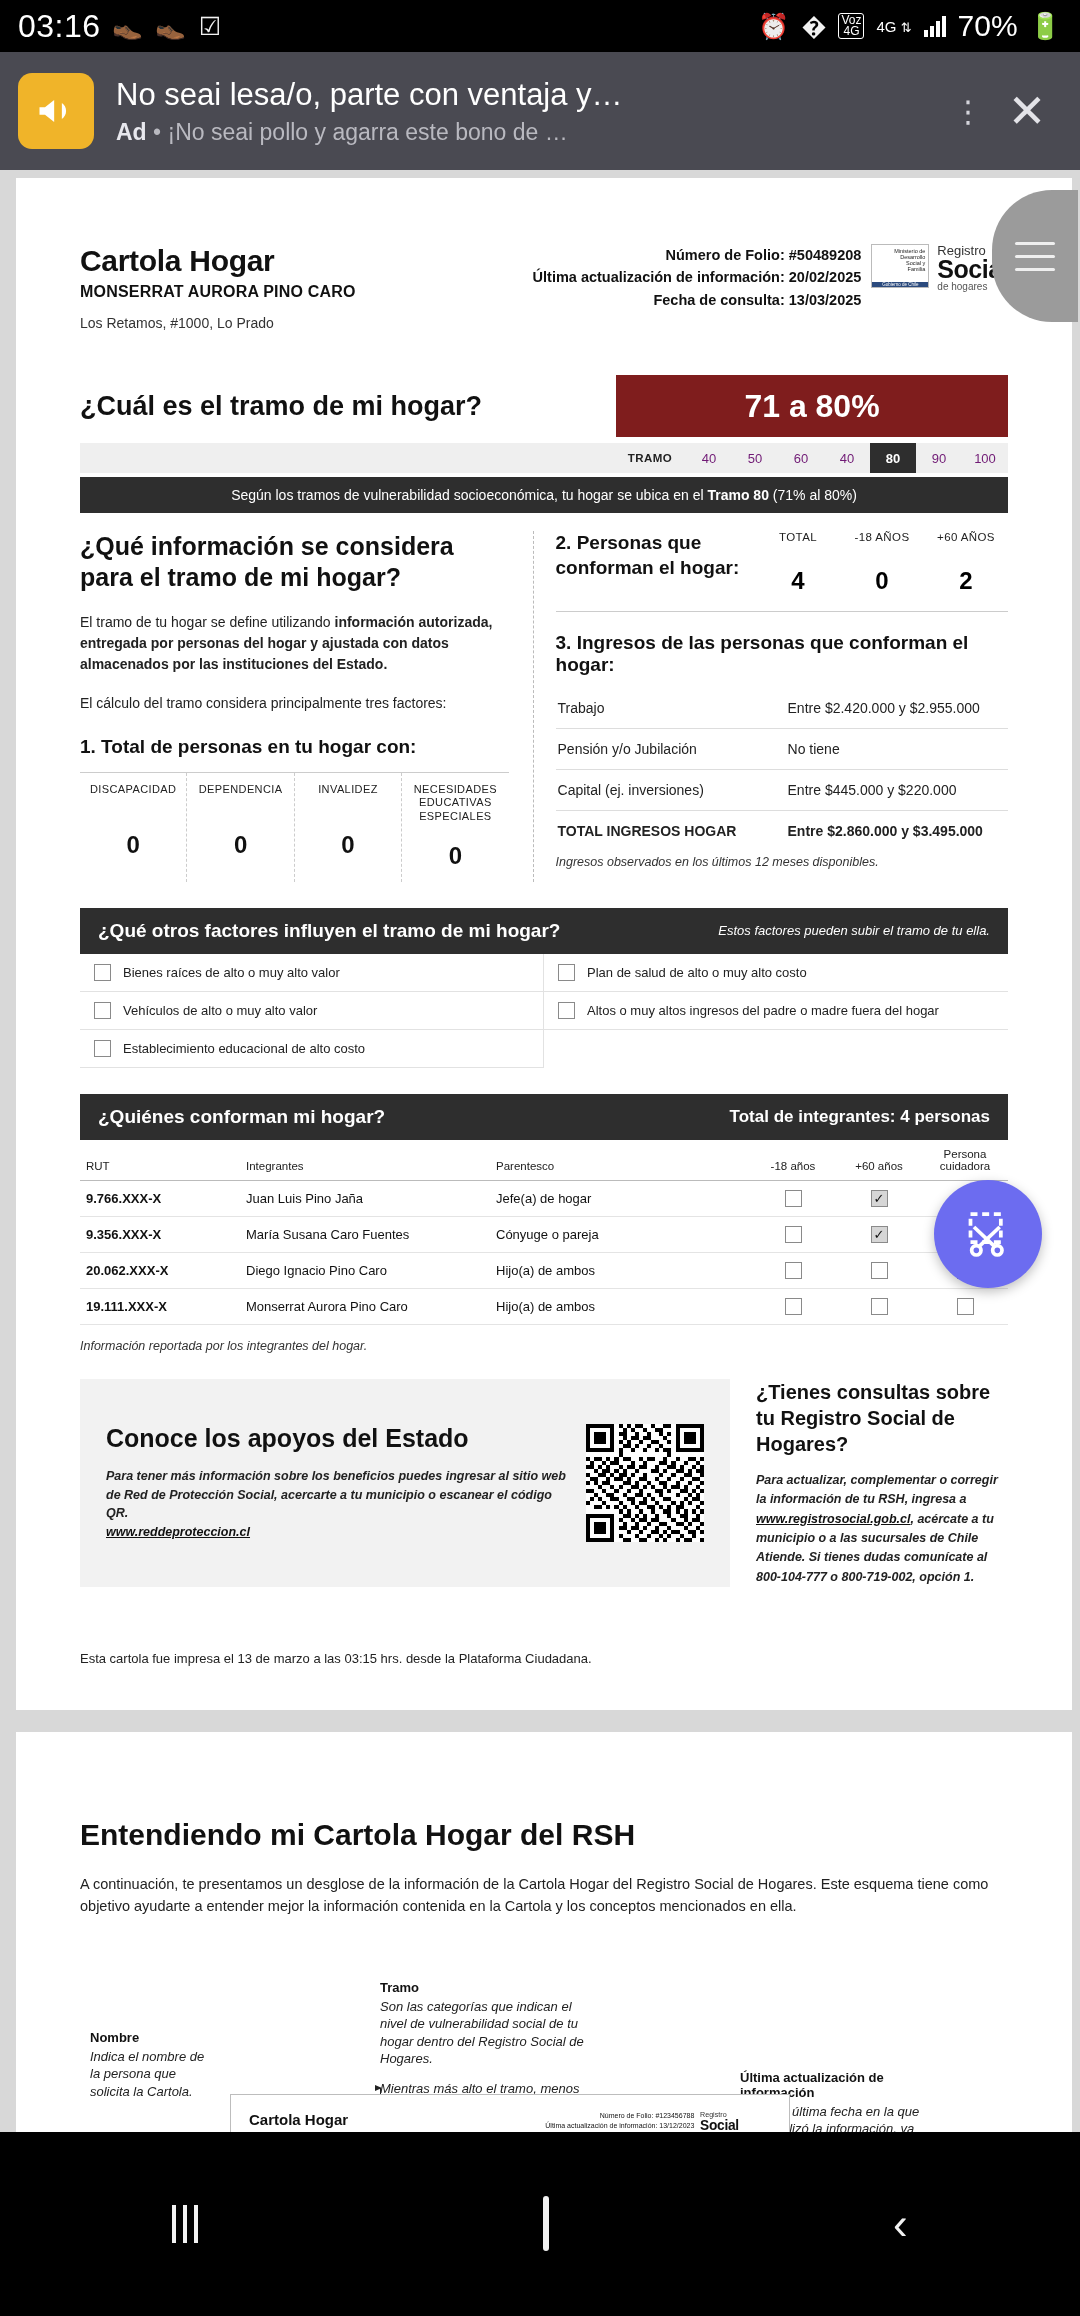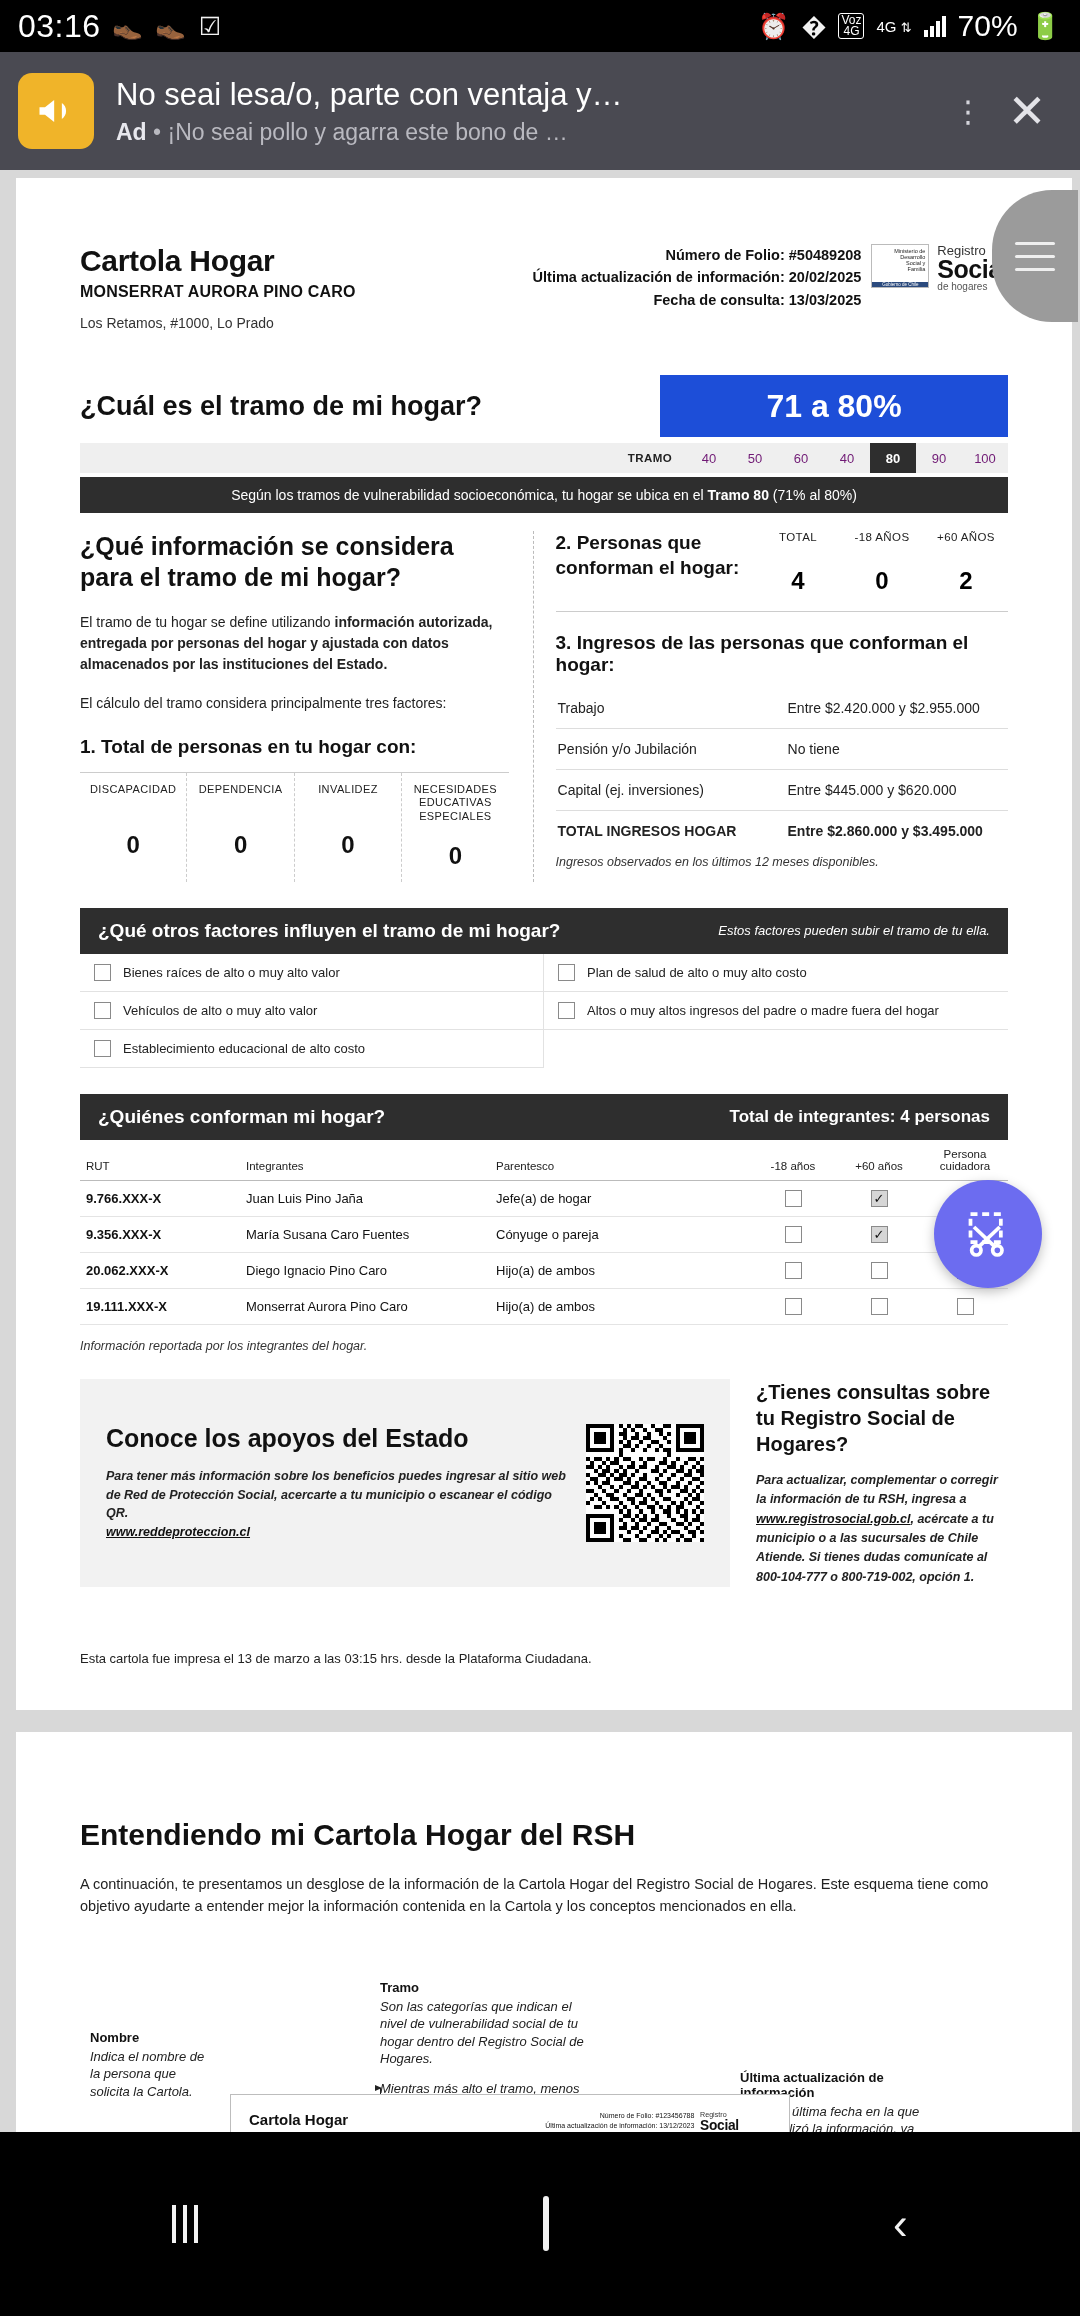--- a/index.html
+++ b/index.html
@@ -118,21 +118,21 @@
   .logo-min .lm-bot { font-size: 4.5px; background:#2b4a7d; color:#fff; text-align:center; }
   .logo-rsh { text-align: left; line-height: 1; }
   .logo-rsh .r1 { font-size: 13px; color: #333; }
   .logo-rsh .r2 { font-size: 25px; font-weight: bold; color: #111; letter-spacing: -.5px;}
   .logo-rsh .r3 { font-size: 10px; color: #555; }
 
   
   .tramo-row { display: flex; align-items: stretch; margin-top: 44px; }
   .tramo-q { font-size: 27px; font-weight: bold; color: #111; align-self: center; flex: 1 1 auto; }
   .tramo-box {
-    width: 348px; background: #1d4ed8; color: #fff; height: 62px;
+    width: 392px; background: #7f1d1d; color: #fff; height: 62px;
     display: flex; align-items: center; justify-content: center;
     font-size: 32px; font-weight: bold;
   }
   .scale-row {
     display: flex; align-items: center; margin-top: 6px;
     background: #efefef; height: 30px;
   }
   .scale-label { flex: 1 1 auto; text-align: right; font-size: 11.5px; font-weight: bold; color: #222; padding-right: 14px; letter-spacing: .4px;}
   .scale-cells { display: flex; height: 30px; }
   .scale-cells div {
@@ -450,21 +450,21 @@
               <div class="inc-row">
                 <div class="k">Trabajo</div>
                 <div class="v">Entre $2.420.000 y $2.955.000</div>
               </div>
               <div class="inc-row">
                 <div class="k">Pensión y/o Jubilación</div>
                 <div class="v">No tiene</div>
               </div>
               <div class="inc-row">
                 <div class="k">Capital (ej. inversiones)</div>
-                <div class="v">Entre $445.000 y $620.000</div>
+                <div class="v">Entre $445.000 y $220.000</div>
               </div>
               <div class="inc-row total">
                 <div class="k">TOTAL INGRESOS HOGAR</div>
                 <div class="v">Entre $2.860.000 y $3.495.000</div>
               </div>
               <div class="inc-foot">Ingresos observados en los últimos 12 meses disponibles.</div>
             </div>
           </div>
         </div>
 

